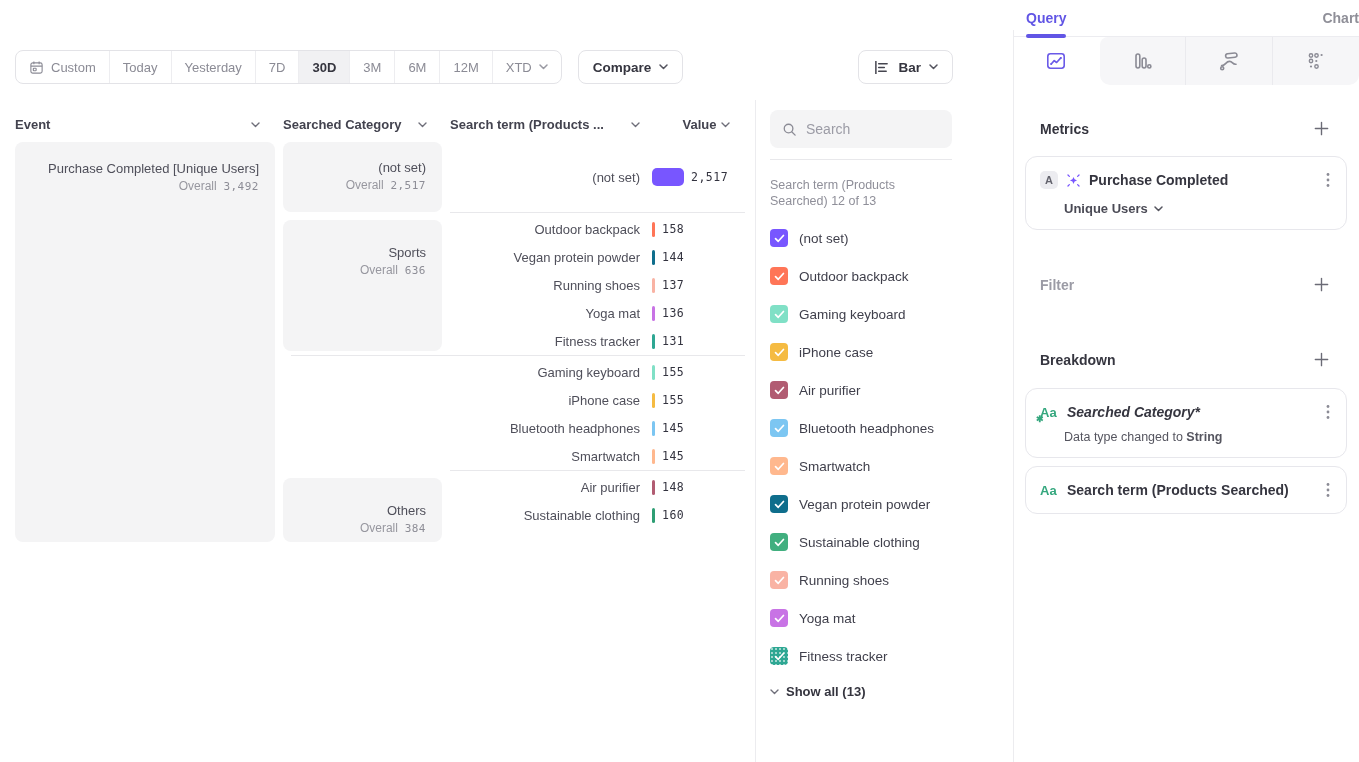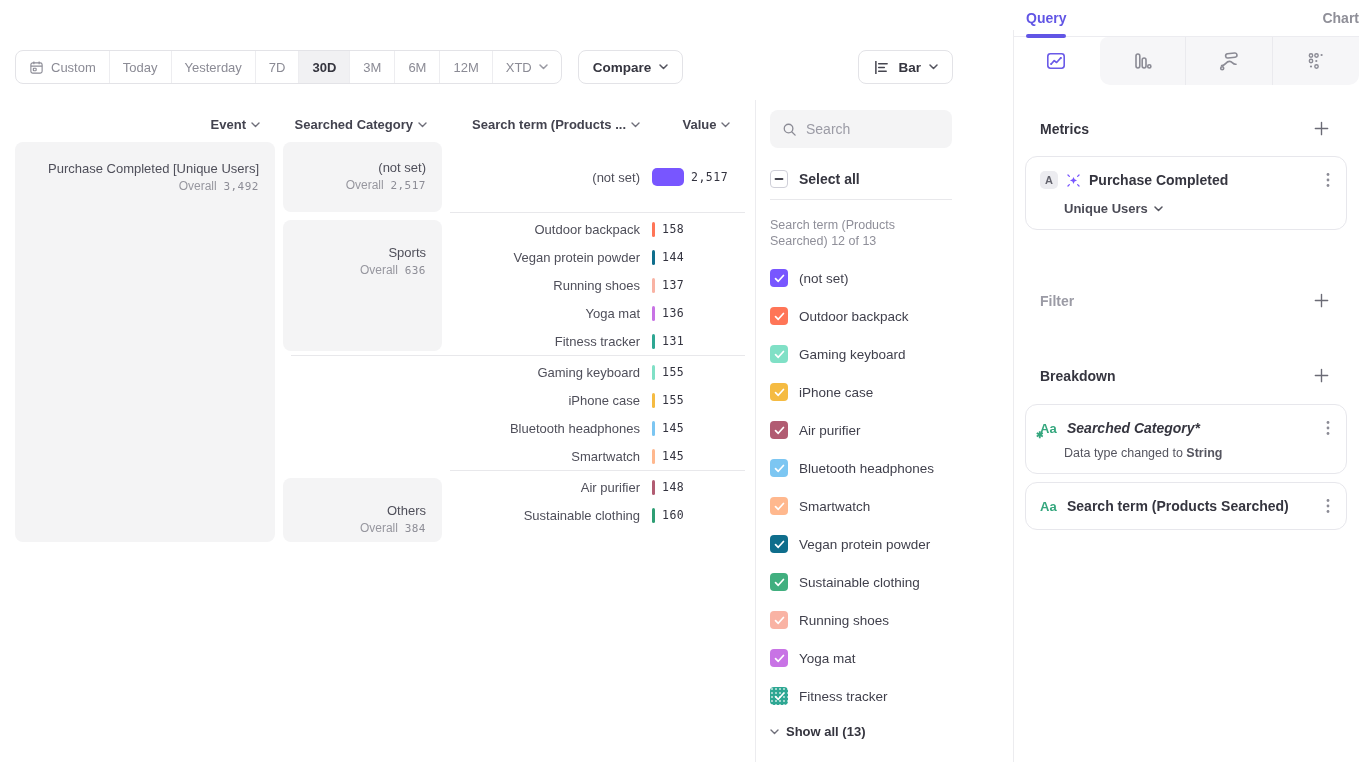--- a/index.html
+++ b/index.html
@@ -21,21 +21,21 @@
   .dr-btn .chev { color:#9a9aa3; }
   .pill-btn { display:flex; align-items:center; gap:8px; height:34px; padding:0 14px; border:1px solid #e3e3e7; border-radius:8px; background:#fff; font-family:inherit; font-size:13.5px; font-weight:700; color:#35353f; cursor:pointer; }
   .compare { margin-left:16px; }
   .bar-select { margin-left:auto; }
   .pill-btn .chev { color:#55555f; }
 
   .content-row { flex:1; display:flex; }
   .chart-area { width:755px; padding:0 10px 0 15px; }
 
   .chart-headers { margin-top:33px; display:flex; align-items:center; }
-  .hdr { display:flex; align-items:center; justify-content:flex-end; gap:5px; font-size:13px; font-weight:600; color:#43434f; }
+  .hdr { display:flex; align-items:center; justify-content:space-between; gap:5px; font-size:13px; font-weight:600; color:#43434f; }
   .hdr .chev { color:#6f6f7a; }
   .hdr-event { width:260px; padding-right:15px; }
   .hdr-cat { width:159px; margin-left:8px; padding-right:15px; }
   .hdr-term { flex:1; margin-left:8px; padding-right:12px; }
   .hdr-value { width:93px; justify-content:center; padding-left:16px; }
 
   .chart-grid { margin-top:10px; display:flex; }
   .gbox { background:#f4f4f5; border-radius:8px; text-align:right; padding:17px 16px 0 10px; }
   .gbox .glabel { font-size:13px; color:#4f4f5a; line-height:18px; }
   .gbox .goverall { margin-top:1px; font-size:12px; color:#97979f; }
@@ -103,21 +103,21 @@
   .qcard .crow { display:flex; align-items:center; gap:7px; }
   .badge-a { width:18px; height:18px; border-radius:5px; background:#ececf0; color:#64646e; font-size:11px; font-weight:700; display:flex; align-items:center; justify-content:center; flex:0 0 auto; }
   .ctitle { font-size:14px; font-weight:600; color:#35353f; flex:1; white-space:nowrap; overflow:hidden; }
   .ctitle.italic { font-style:italic; }
   .kebab { background:none; border:none; color:#8b8b95; cursor:pointer; display:flex; padding:2px; }
   .csub { margin-top:11px; margin-left:24px; display:flex; align-items:center; gap:6px; font-size:13px; font-weight:700; color:#4a4a55; cursor:pointer; }
   .csub .chev { color:#55555f; }
   .cnote { margin-top:8px; margin-left:24px; font-size:12.5px; color:#55555f; }
   .aa-ico { position:relative; color:#35a77e; font-size:13px; font-weight:700; width:20px; flex:0 0 auto; }
   .aa-ico .star { position:absolute; left:-4px; bottom:-4px; font-size:9px; }
-  .mt17 { margin-top:17px; } .mt33 { margin-top:33px; } .mt40 { margin-top:60px; }
+  .mt17 { margin-top:17px; } .mt33 { margin-top:33px; } .mt40 { margin-top:44px; }
   .mt54 { margin-top:54px; } .mt18 { margin-top:18px; } .mt8 { margin-top:8px; }
 </style>
 </head>
 <body>
 
 <div class="app">
 
   <div class="left-region">
 
     <div class="toolbar">
@@ -339,28 +339,20 @@
       </div>
 
       <div class="legend-panel">
         <div class="search-box">
           <svg width="15" height="15" viewBox="0 0 16 16">
               <circle cx="7" cy="7" r="4.6" fill="none" stroke="currentColor" stroke-width="1.4"></circle>
               <path d="M10.6 10.6L14 14" stroke="currentColor" stroke-width="1.4" stroke-linecap="round"></path>
             </svg>
           <input type="text" placeholder="Search" style="">
         </div>
-        <div class="selectall-row">
-          <span class="cb indeterminate">
-            <svg width="10" height="10" viewBox="0 0 10 10">
-                <path d="M1.5 5h7" stroke="#45454f" stroke-width="1.8" stroke-linecap="round"></path>
-              </svg>
-          </span>
-          <span class="lbl">Select all</span>
-        </div>
         <div class="legend-divider"></div>
         <div class="legend-caption">Search term (Products Searched) 12 of 13</div>
         <div class="legend-items">
             <div class="legend-item">
               <span class="cb" style="background-color:#7856FF">
                 <svg width="11" height="9" viewBox="0 0 12 10">
                   <path d="M1.6 5.2l3 2.9 5.8-6.4" fill="none" stroke="#fff" stroke-width="1.9" stroke-linecap="round" stroke-linejoin="round"></path>
                 </svg>
               </span>
               <span class="lbl">(not set)</span>

